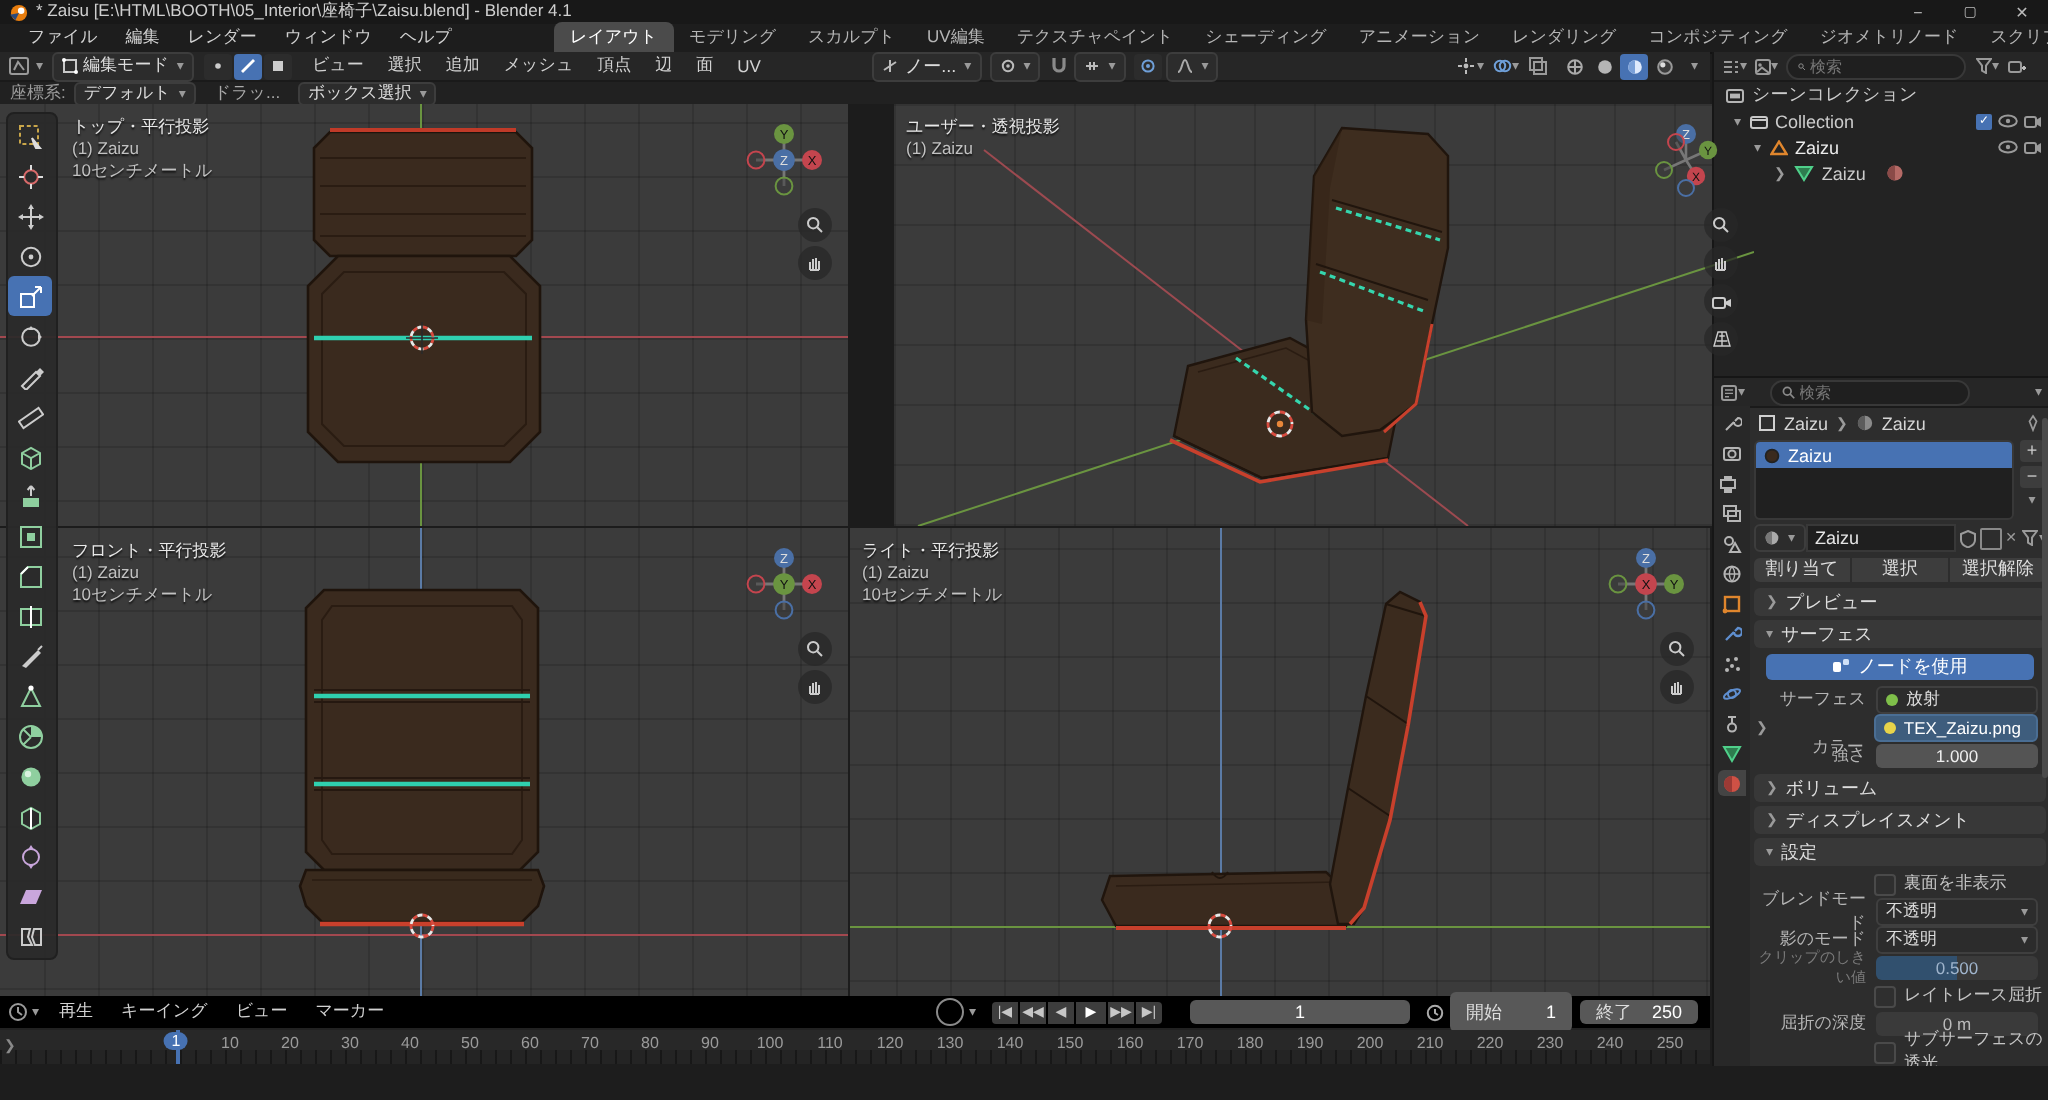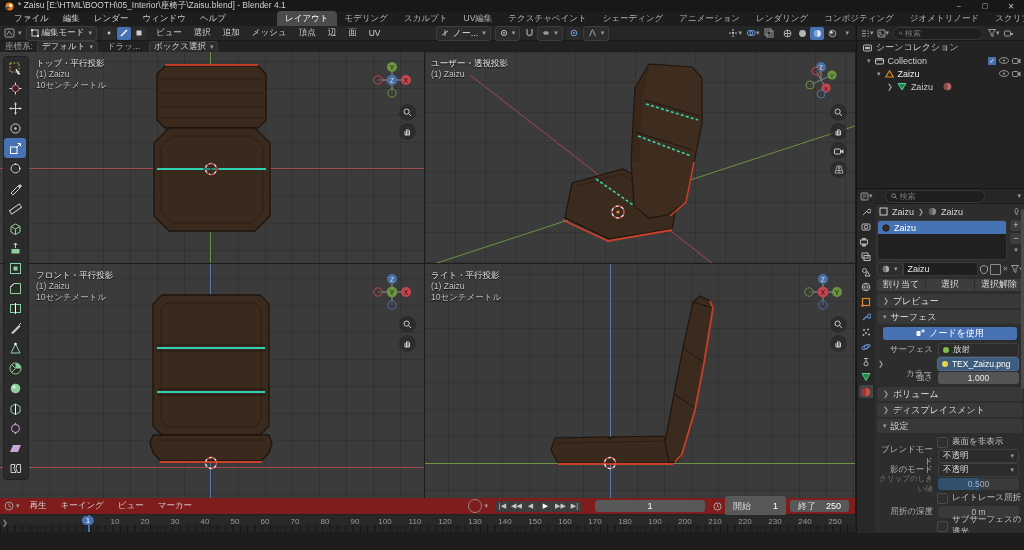--- a/index.html
+++ b/index.html
@@ -294,21 +294,21 @@
             <path d="M5.6,5.6 L8,8" stroke="#ccc"></path>
           </svg>
         </div>
       <div class="vp-btn" style="right:8px;top:71px;">
           <svg width="9" height="9" viewBox="0 0 9 9">
             <path d="M2,8 V4 M3.5,8 V2.5 M5,8 V2 M6.5,8 V3.5 M2,8 h4.5" stroke="#ccc" fill="none"></path>
           </svg>
         </div>
     </div>
 
-    <div class="vp" style="left:425px;top:0;width:430px;height:211px;background-size:30px 30px;">
+    <div class="vp" style="left:447px;top:0;width:430px;height:211px;background-size:30px 30px;">
       <svg class="abs" style="left:0;top:0;z-index:2;" width="430" height="211" viewBox="0 0 430 211">
         <path d="M45,23 L287,211" stroke="#9c4a50" stroke-width="1"></path>
         <path d="M12,211 L430,74" stroke="#6a9440" stroke-width="1"></path>
         <path d="M147,131 L198,117 L253,147 L247,177 L184,187 L140,166 Z" fill="#3b2b1e" stroke="#20150d" stroke-width="1.2"></path>
         <path d="M140,166 L184,187 L247,177" fill="none" stroke="#20150d" stroke-width="1"></path>
         <path d="M152,134 L196,122 L244,148" fill="none" stroke="#2a1c12" stroke-width="0.8"></path>
         <path d="M171,127 L218,160" stroke="#35d6ae" stroke-width="1.6" stroke-dasharray="3 2.2"></path>
         <path d="M138,168 L183,189 L247,178" fill="none" stroke="#c8402c" stroke-width="1.8"></path>
         <path d="M224,12 L267,15 L277,26 L277,72 L269,110 L261,150 L243,163 L224,166 L209,154 L206,108 L210,36 Z" fill="#3e2d1f" stroke="#20150d" stroke-width="1.2"></path>
         <path d="M206,108 L210,36 L224,12 L218,42 L214,110 Z" fill="#30221573"></path>
@@ -568,21 +568,21 @@
         </div>
       <div class="tool-slot">
           <svg width="13" height="13" viewBox="0 0 13 13">
             <path d="M2,2.5 H6 L5,6.5 L7,10.5 H2 Z" fill="none" stroke="#ccc"></path>
             <path d="M8,2.5 H11.5 V10.5 H8.5 L7,6.5 Z" fill="none" stroke="#ccc"></path>
           </svg>
         </div>
     </div>
   </div>
 
-  <div class="abs" style="left:0;top:498px;width:855px;height:34px;background:#7f1d1d;">
+  <div class="abs" style="left:0;top:498px;width:855px;height:34px;background:#000000;">
     <div class="row" style="height:16px;border-bottom:1px solid #222;">
       <svg width="10" height="10" style="margin:0 2px 0 4px;" viewBox="0 0 10 10">
           <circle cx="5" cy="5" r="4" fill="none" stroke="#9a9a9a"></circle>
           <path d="M5,2.5 V5 L7,6.5" stroke="#9a9a9a" fill="none"></path>
         </svg>
       <span class="car">▾</span>
       <div class="row" id="timeline-menus" style="margin-left:3px;">
 
       <span class="menu-item" style="font-size:8.5px;padding:0 7px;">再生</span>
           <span class="menu-item" style="font-size:8.5px;padding:0 7px;">キーイング</span>

